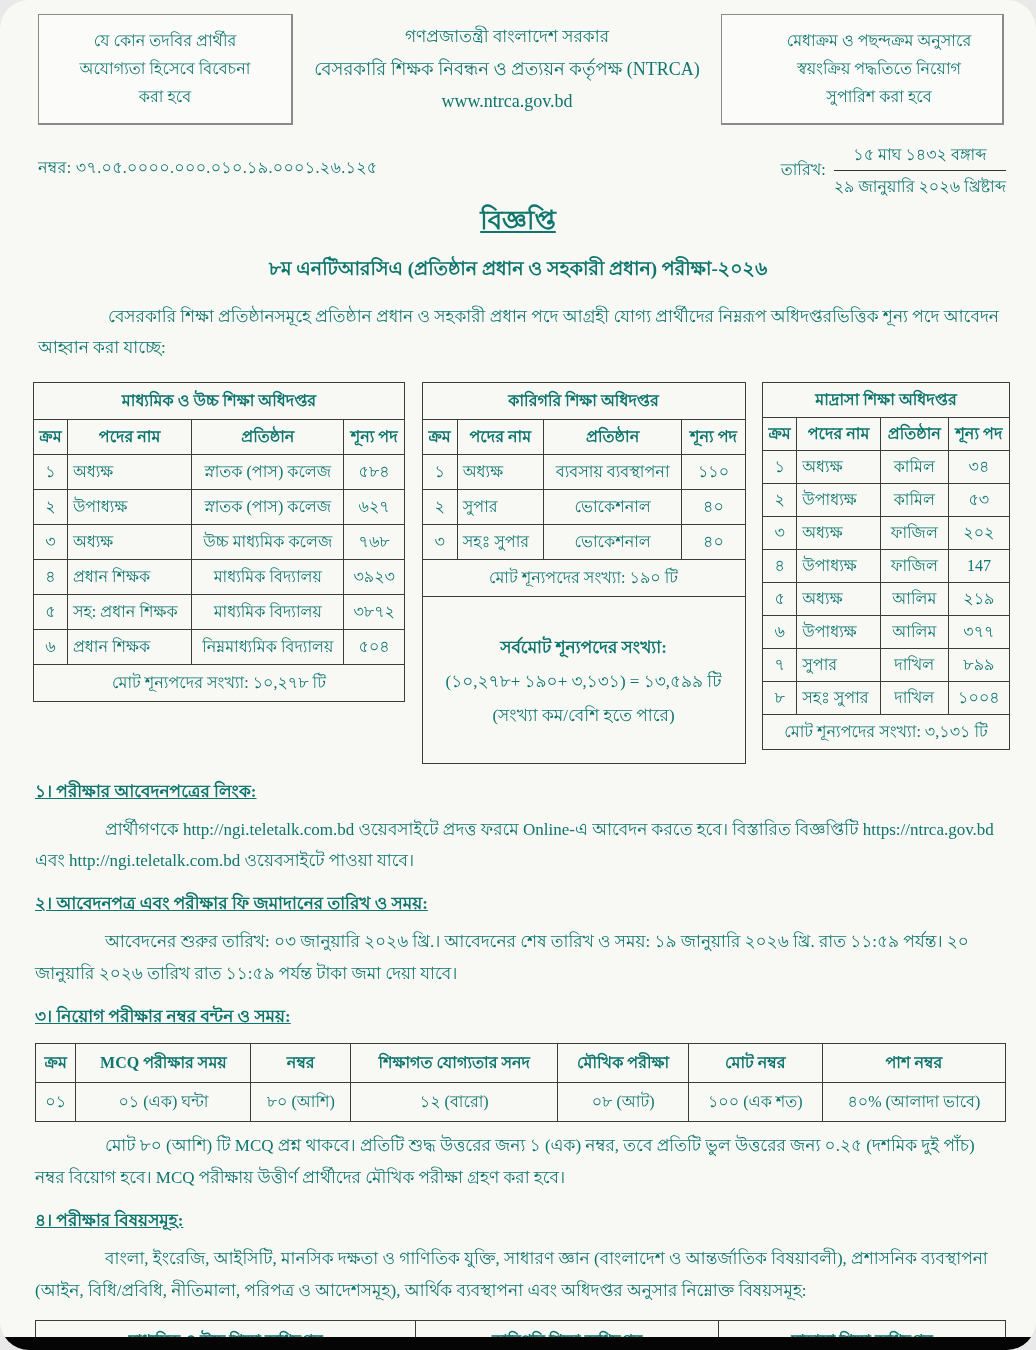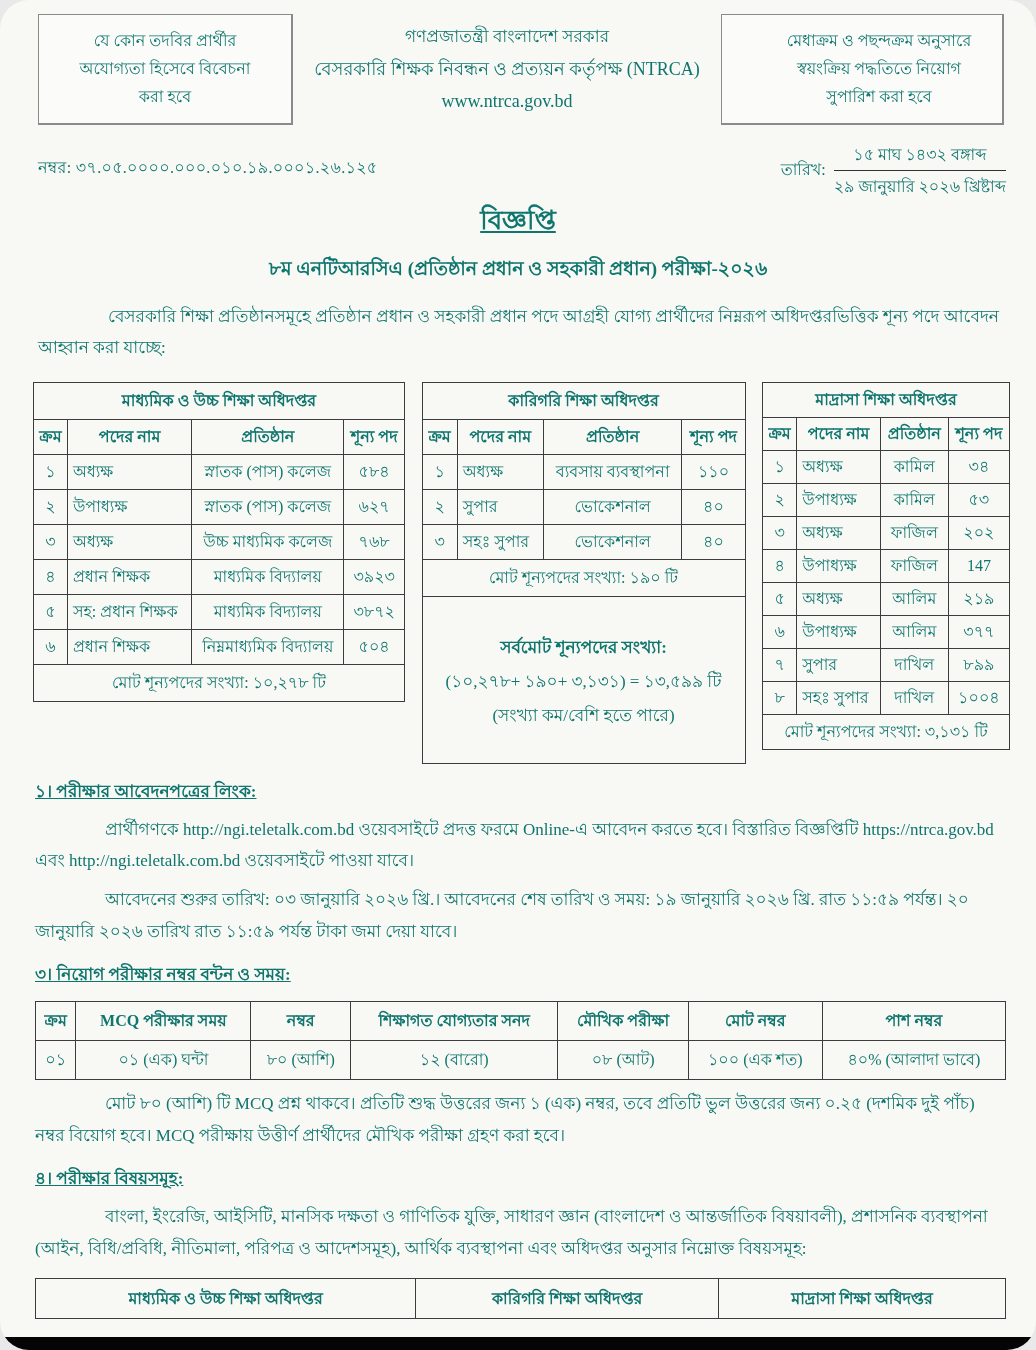--- a/index.html
+++ b/index.html
@@ -287,20 +287,21 @@
     </table>
 
   </div>
 
   <div class="section">
     <div class="sec-head">১। পরীক্ষার আবেদনপত্রের লিংক:</div>
     <div class="sec-body">প্রার্থীগণকে http://ngi.teletalk.com.bd ওয়েবসাইটে প্রদত্ত ফরমে Online-এ আবেদন করতে হবে। বিস্তারিত বিজ্ঞপ্তিটি https://ntrca.gov.bd এবং http://ngi.teletalk.com.bd ওয়েবসাইটে পাওয়া যাবে।</div>
   </div>
 
   <div class="section">
+    <div class="sec-head">২। আবেদনপত্র এবং পরীক্ষার ফি জমাদানের তারিখ ও সময়:</div>
     <div class="sec-body">আবেদনের শুরুর তারিখ: ০৩ জানুয়ারি ২০২৬ খ্রি.। আবেদনের শেষ তারিখ ও সময়: ১৯ জানুয়ারি ২০২৬ খ্রি. রাত ১১:৫৯ পর্যন্ত। ২০ জানুয়ারি ২০২৬ তারিখ রাত ১১:৫৯ পর্যন্ত টাকা জমা দেয়া যাবে।</div>
   </div>
 
   <div class="section">
     <div class="sec-head">৩। নিয়োগ পরীক্ষার নম্বর বন্টন ও সময়:</div>
   </div>
   <div class="mcq-wrap">
     <table class="mcq">
       <thead>
           <tr>

